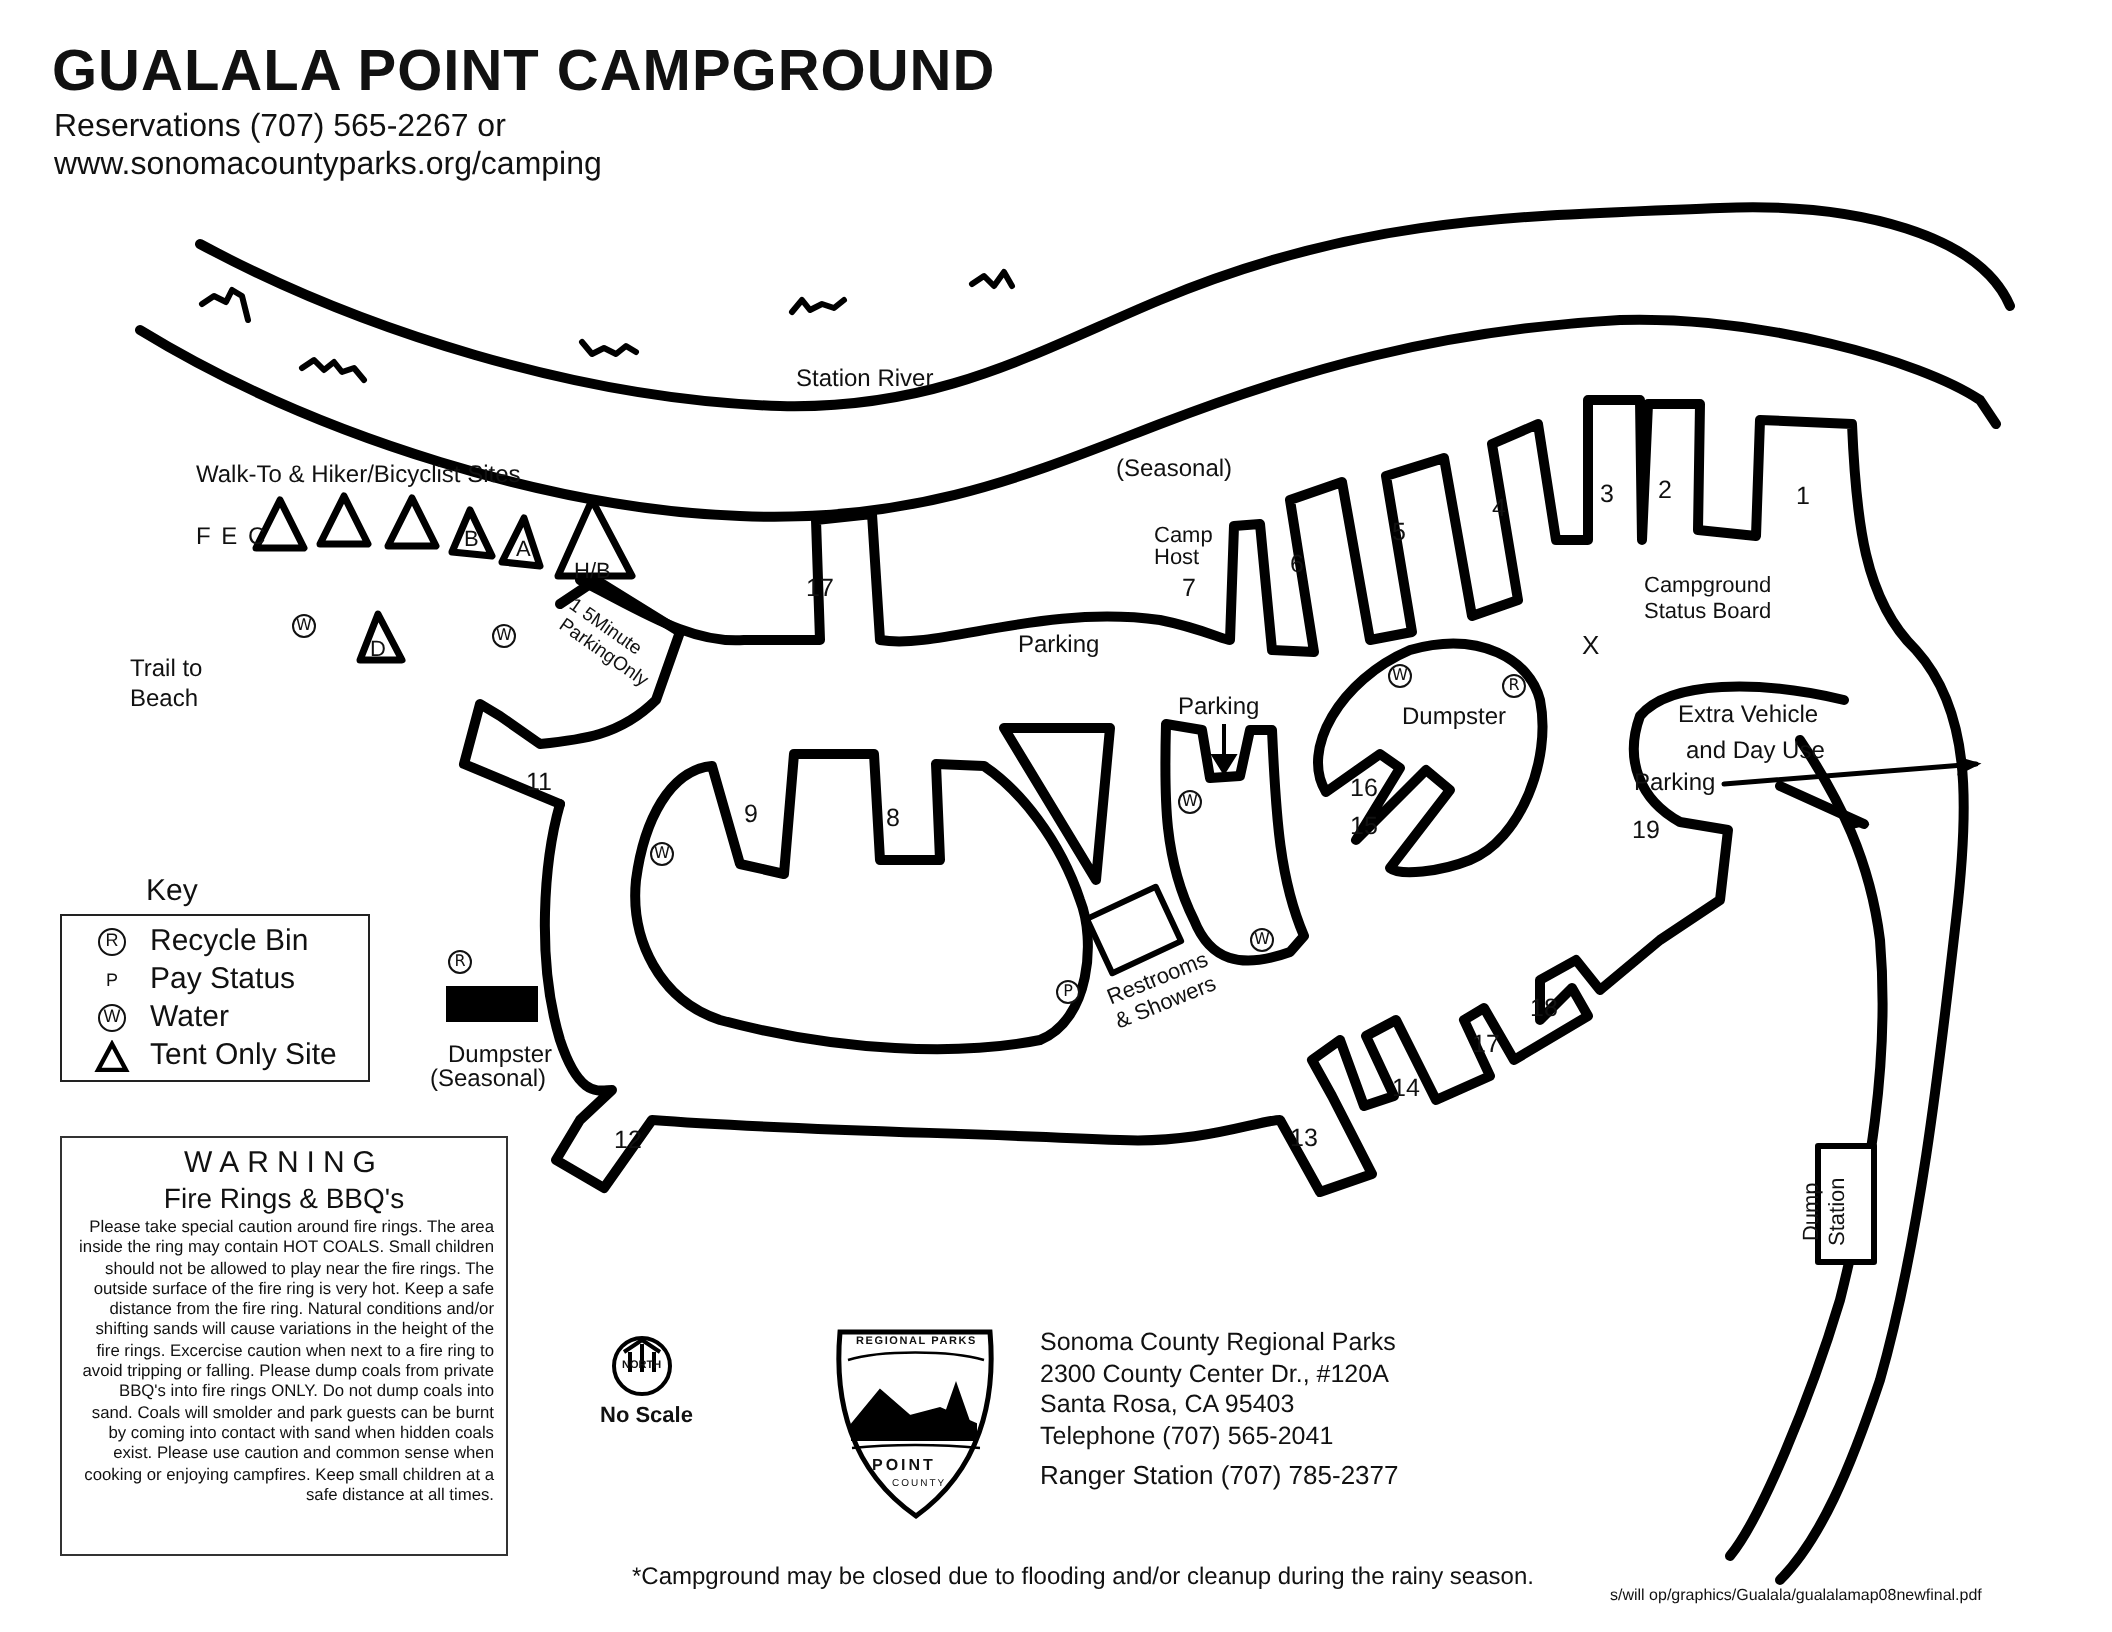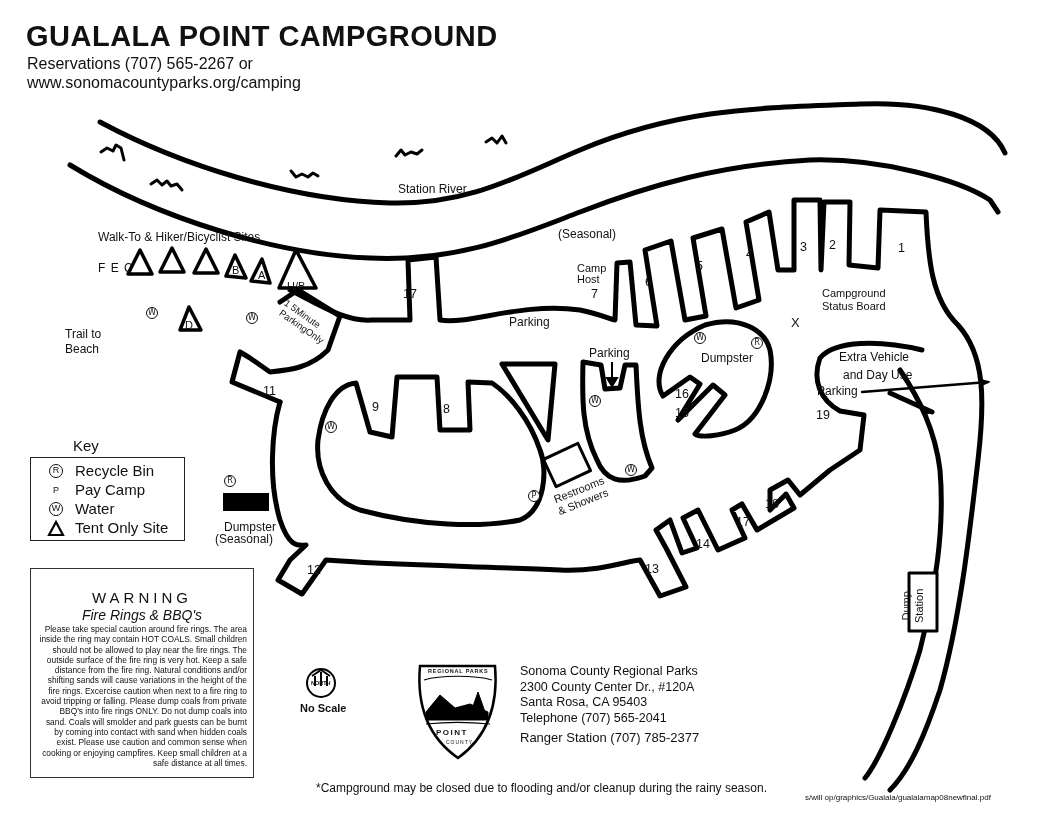--- a/index.html
+++ b/index.html
@@ -8,22 +8,22 @@
   #map { position:absolute; left:0; top:0; width:1056px; height:816px; }
   .title { left:26px; top:20px; font-size:29px; letter-spacing:0.5px; font-family:"Liberation Sans", sans-serif; font-weight:700; white-space:nowrap; }
   .sub { left:27px; font-size:16px; font-family:"Liberation Sans", sans-serif; white-space:nowrap; }
   .lbl { font-size:12px; font-family:"Liberation Sans", sans-serif; white-space:nowrap; line-height:1.1; }
   .num { font-size:12.5px; font-family:"Liberation Sans", sans-serif; }
   .keybox { left:30px; top:457px; width:155px; height:84px; border:1.5px solid #222; box-sizing:border-box; }
   .keyrow { position:absolute; left:14px; font-size:15px; font-family:"Liberation Sans", sans-serif; display:flex; align-items:center; white-space:nowrap; }
   .keyrow .sym { width:22px; display:inline-flex; justify-content:center; margin-right:8px; }
   .circ { display:inline-flex; width:12px; height:12px; border:1.2px solid #111; border-radius:50%; align-items:center; justify-content:center; font-size:8px; line-height:1; box-sizing:border-box; background:#fff; }
   .warnbox { left:30px; top:568px; width:224px; height:210px; border:1.5px solid #333; box-sizing:border-box; text-align:center; }
-  .warn-h { font-size:15px; letter-spacing:4px; margin-top:20px; font-family:"Liberation Sans", sans-serif; }
-  .warn-s { font-size:14px; margin-top:1px; font-family:"Liberation Sans", sans-serif;font-style:italic; }
+  .warn-h { font-size:15px; letter-spacing:4px; margin-top:4px; font-family:"Liberation Sans", sans-serif; }
+  .warn-s { font-size:14px; margin-top:1px; font-family:"Liberation Sans", sans-serif; }
   .warn-b { font-size:8.4px; line-height:10.3px; text-align:right; padding:1px 6px 0 6px; font-family:"Liberation Sans", sans-serif; }
   .addr { left:520px; top:664px; font-size:12.5px; line-height:15.5px; font-family:"Liberation Sans", sans-serif; }
   .addr .ranger { margin-top:4px; font-size:13px; }
   .note { left:316px; top:781px; font-size:12px; font-family:"Liberation Sans", sans-serif; white-space:nowrap; }
   .path { left:805px; top:793px; font-size:8px; font-family:"Liberation Sans", sans-serif; white-space:nowrap; }
 </style>
 </head>
 <body>
 
 <svg id="map" viewBox="0 0 1056 816" xmlns="http://www.w3.org/2000/svg">
@@ -164,21 +164,21 @@
 <div class="abs" style="left:73px;top:437px;font-size:15px;font-family:'Liberation Sans',sans-serif">Key</div>
 <div class="abs keybox">
   <div class="keyrow" style="top:4px">
     <span class="sym">
         <span class="circ" style="width:14px;height:14px;font-size:9px">R</span>
       </span>
     <span>Recycle Bin</span>
   </div>
   <div class="keyrow" style="top:23px">
     <span class="sym" style="font-size:9px">P</span>
-    <span>Pay Camp</span>
+    <span>Pay Status</span>
   </div>
   <div class="keyrow" style="top:42px">
     <span class="sym">
         <span class="circ" style="width:14px;height:14px;font-size:9px">W</span>
       </span>
     <span>Water</span>
   </div>
   <div class="keyrow" style="top:61px">
     <span class="sym">
       <svg width="18" height="16" viewBox="0 0 18 16">

